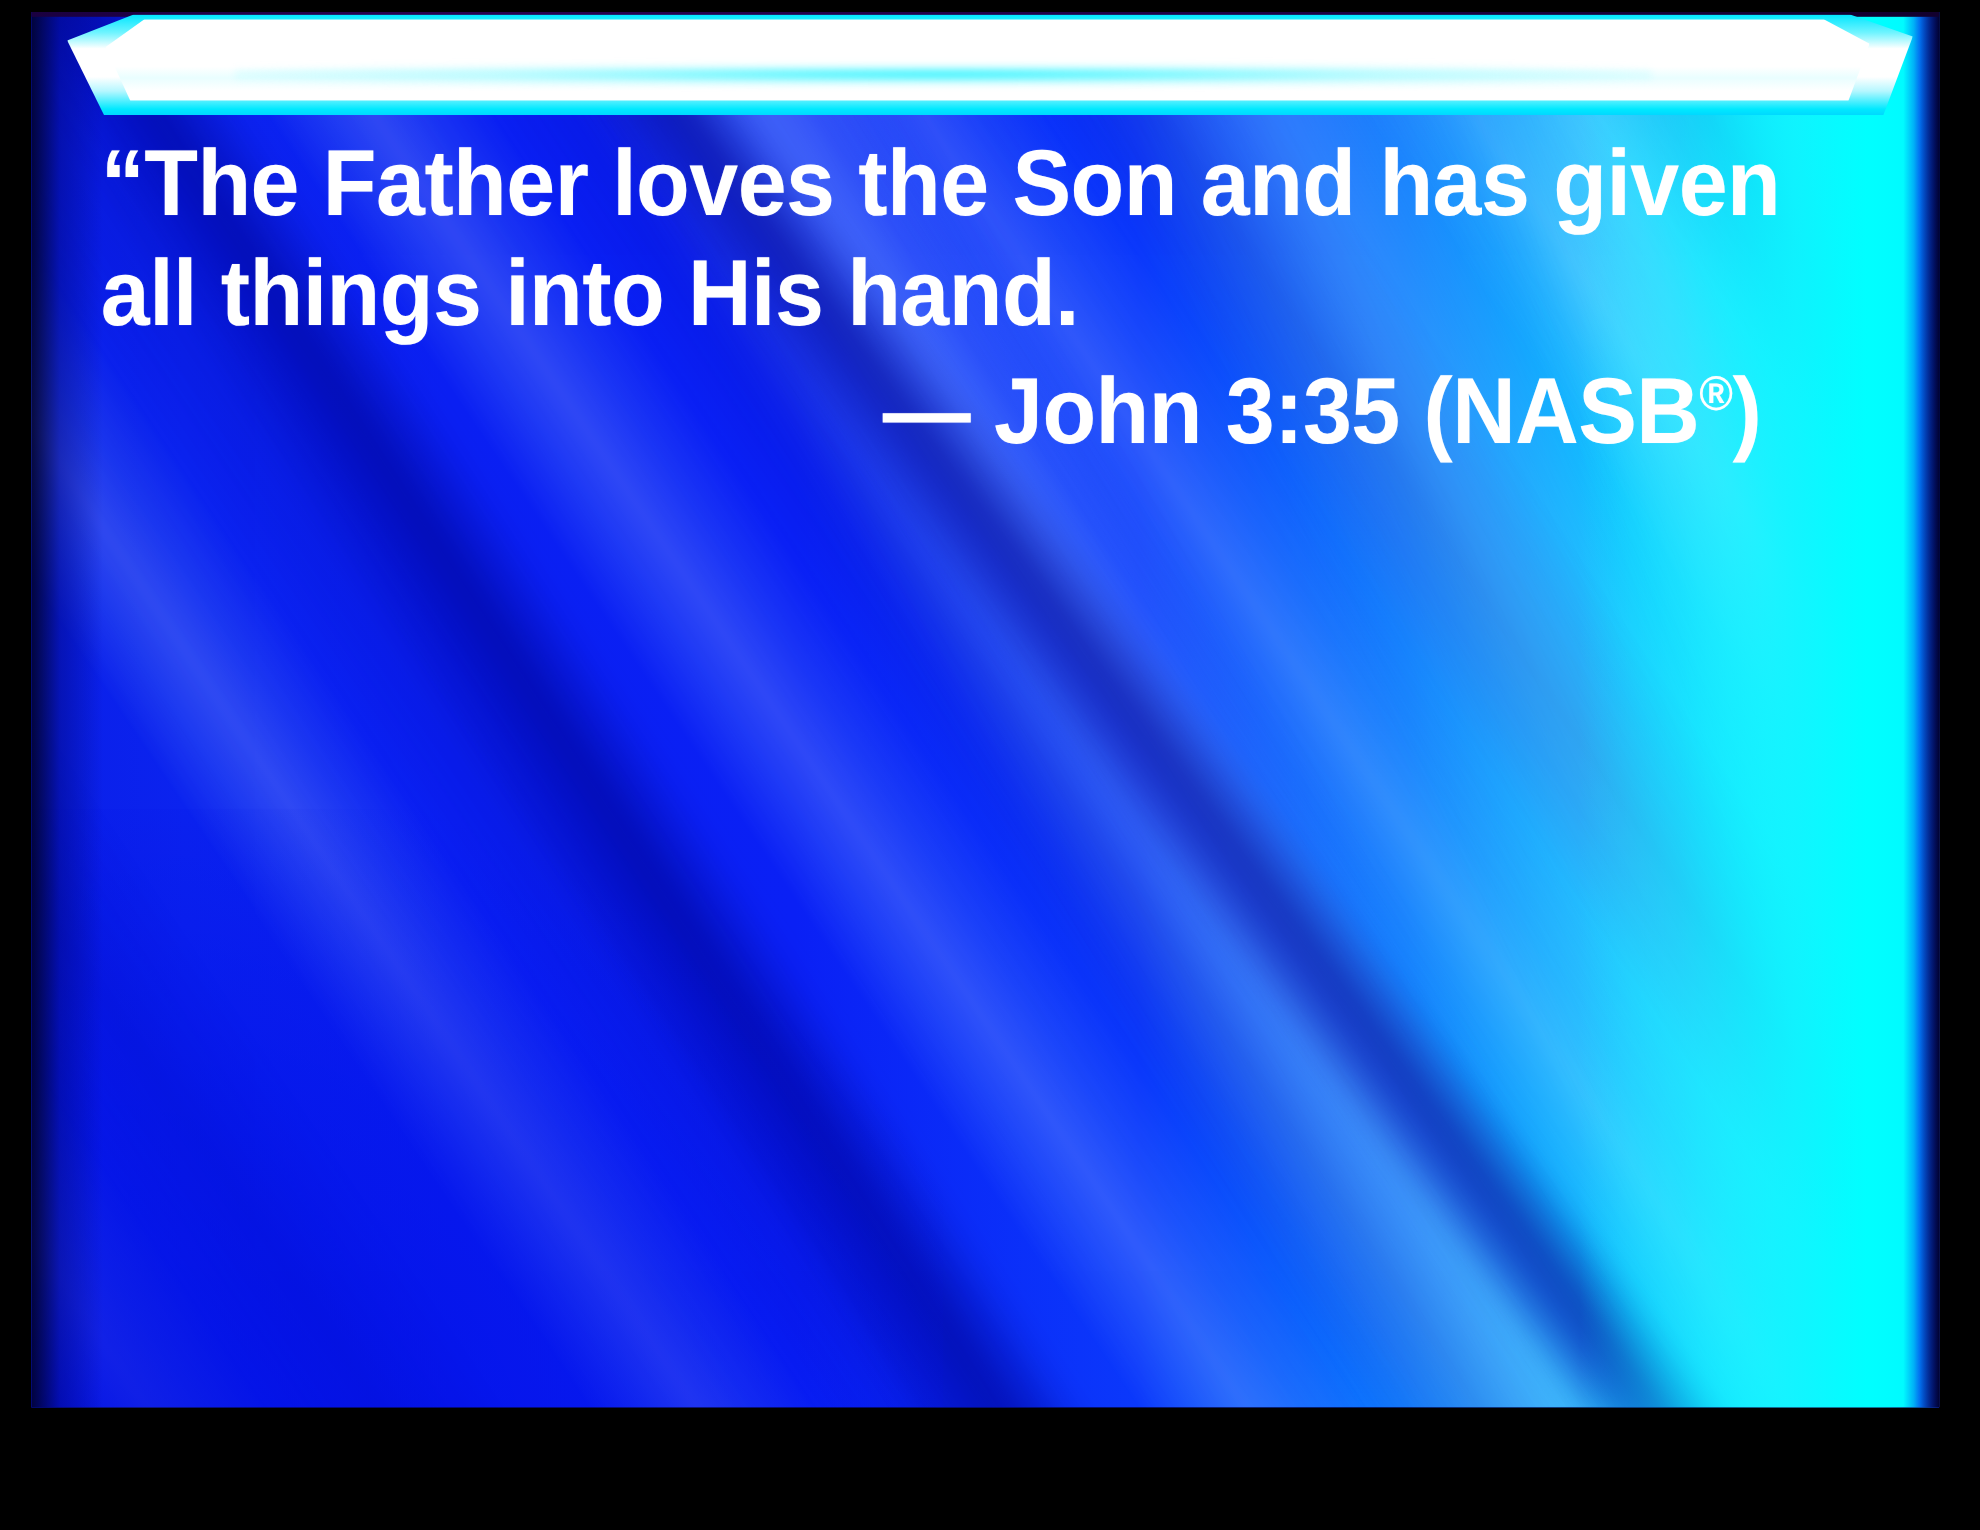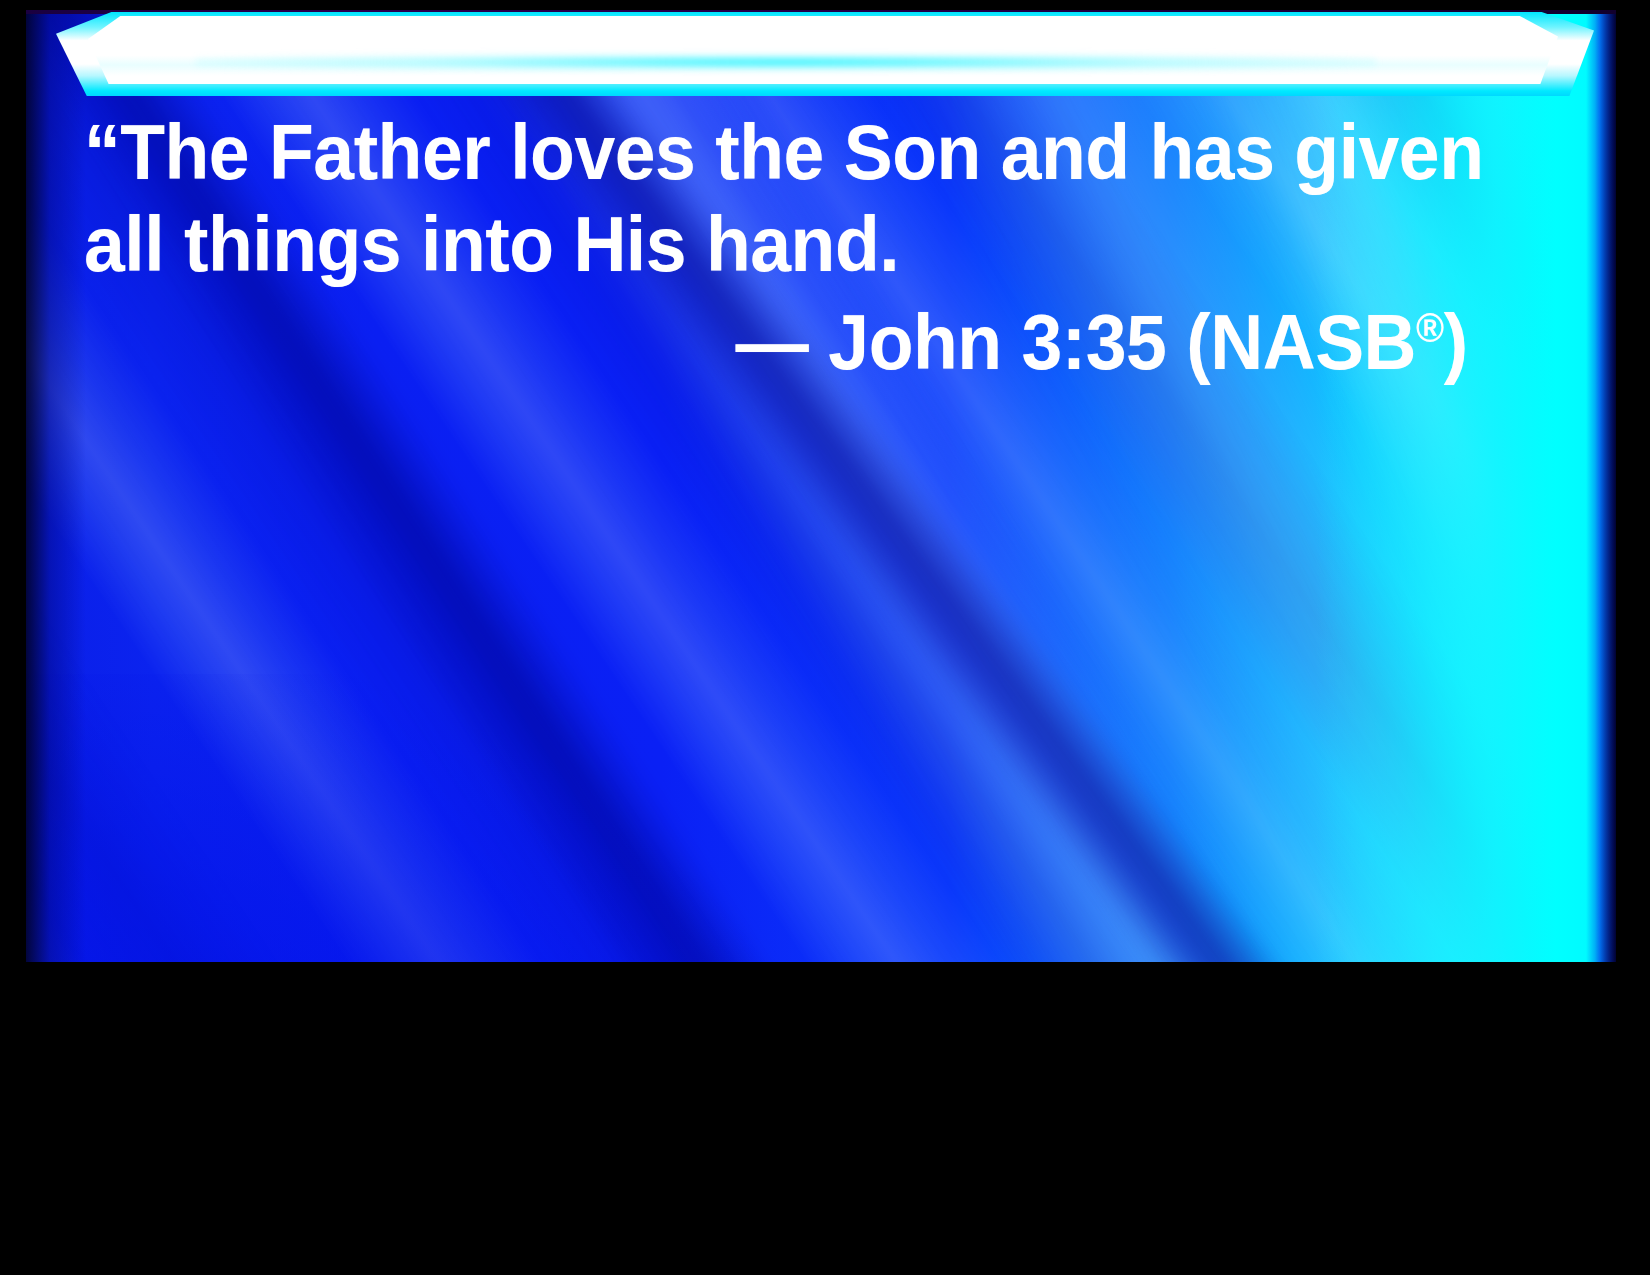--- a/index.html
+++ b/index.html
@@ -3,21 +3,21 @@
 <meta charset="utf-8">
 <style>
   html, body {
     margin: 0;
     padding: 0;
     background: #000;
   }
   #slide {
     position: relative;
     width: 1650px;
-    height: 962px;
+    height: 1173px;
     background: #000000;
     overflow: hidden;
     font-family: "Liberation Sans", "DejaVu Sans", sans-serif;
   }
 
   
   #stage {
     position: absolute;
     left: 26px;
     top: 10px;

